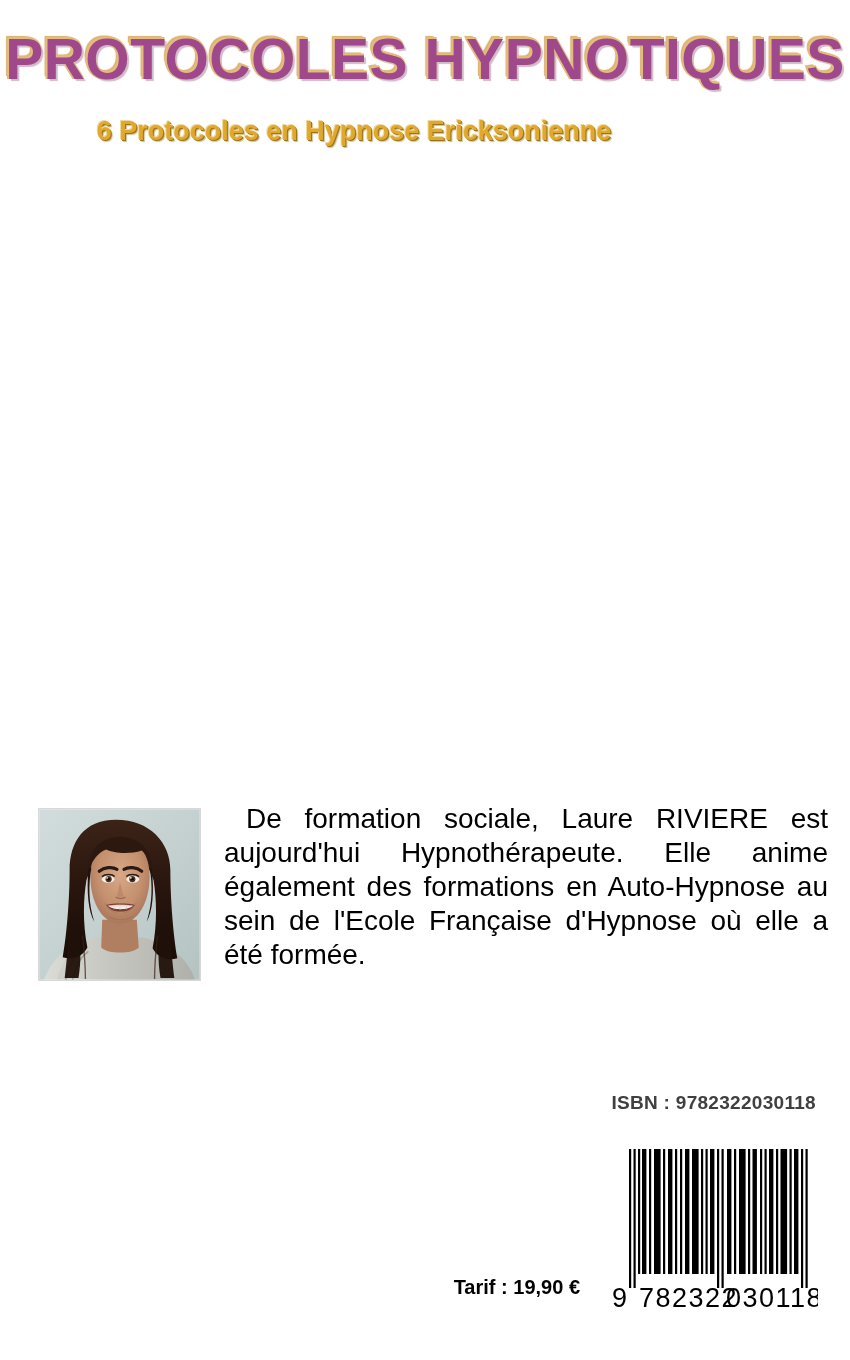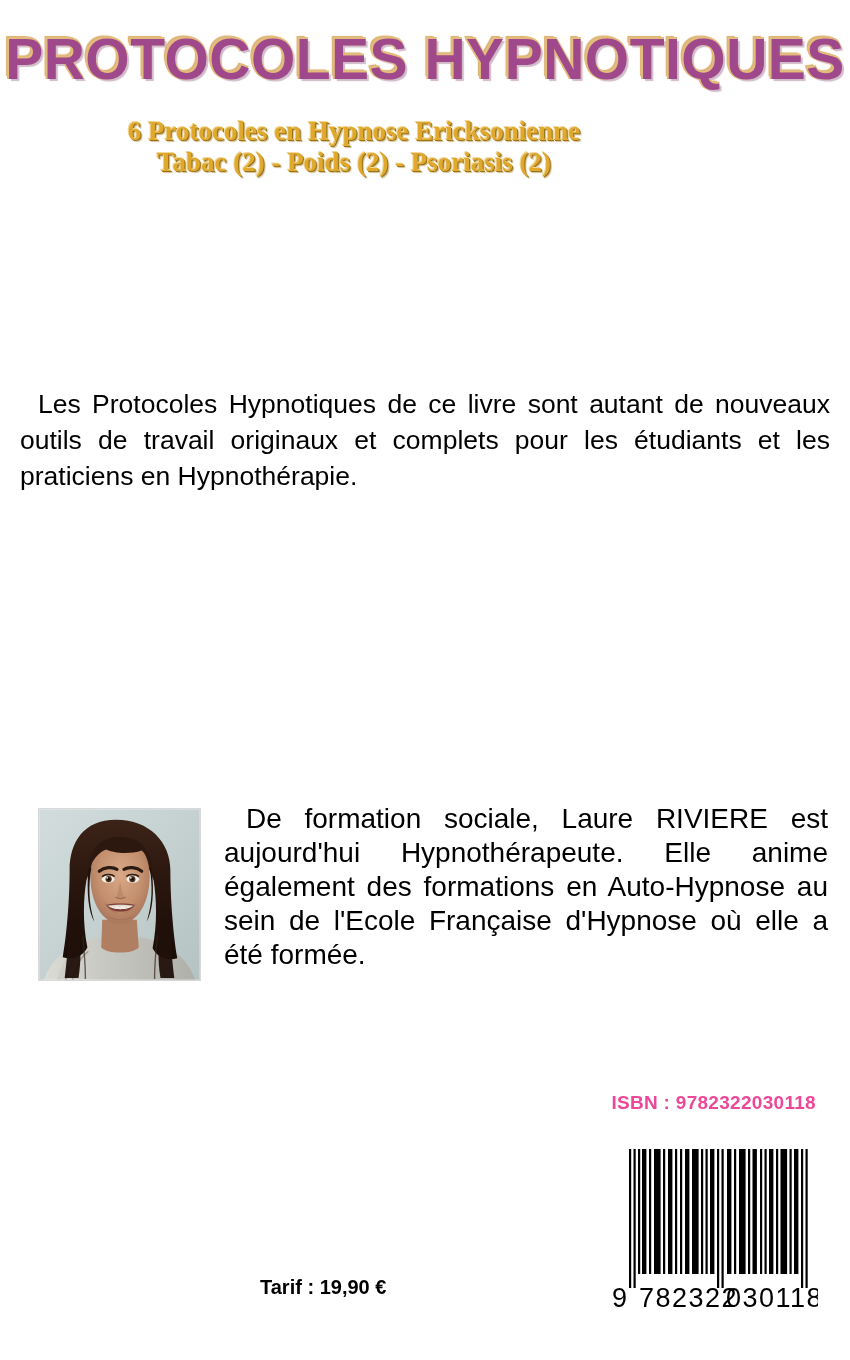--- a/index.html
+++ b/index.html
@@ -45,21 +45,21 @@
     white-space: nowrap;
   }
 
   
   .subtitle {
     position: absolute;
     left: 0;
     top: 116px;
     width: 708px;
     text-align: center;
-    font-family: Liberation Serif, serif;
+    font-family: Liberation Sans, sans-serif;
     font-weight: bold;
     font-size: 27px;
     line-height: 31px;
     color: #e0a82c;
     text-shadow:
       -1px -1px 0 #f0d79a,
        1px  1px 0 #9a7418,
        2px  2px 1px rgba(150,110,20,0.45);
   }
   .subtitle-line { display: block; white-space: nowrap; }
@@ -124,60 +124,59 @@
 
   
   .isbn {
     position: absolute;
     right: 34px;
     top: 1092px;
     font-family: "Liberation Sans", sans-serif;
     font-weight: bold;
     font-size: 19px;
     letter-spacing: 0.3px;
-    color: #ec4899;
+    color: #404040;
   }
 
   
   .barcode {
     position: absolute;
     left: 612px;
     top: 1147px;
     width: 206px;
     height: 163px;
   }
   .barcode svg { display: block; }
 
   
   .price-block {
     position: absolute;
     left: 260px;
     top: 1274px;
     width: 320px;
+    text-align: right;
     font-family: "Liberation Sans", sans-serif;
     font-weight: bold;
     font-size: 20px;
     line-height: 27px;
     color: #000000;
   }
   .price-line { display: block; white-space: nowrap; }
 </style>
 </head>
 <body>
 
 <div class="page">
 
   <div class="title">PROTOCOLES HYPNOTIQUES</div>
 
   <div class="subtitle">
     <span class="subtitle-line">6 Protocoles en Hypnose Ericksonienne</span>
-    <span class="subtitle-line">Tabac (2) - Poids (2) - Psoriasis (2)</span>
   </div>
 
-  <div class="blurb">Les Protocoles Hypnotiques de ce livre sont autant de nouveaux outils de travail originaux et complets pour les étudiants et les praticiens en Hypnothérapie.</div>
 
 
   <div class="author-block">
 
     <div class="author-photo">
       <svg viewBox="0 0 163 173" preserveAspectRatio="none">
         <defs>
           <linearGradient id="bgGrad" x1="0" y1="0" x2="1" y2="1">
             <stop offset="0%" stop-color="#d2dcdc"></stop>
             <stop offset="55%" stop-color="#c4d0d0"></stop>

